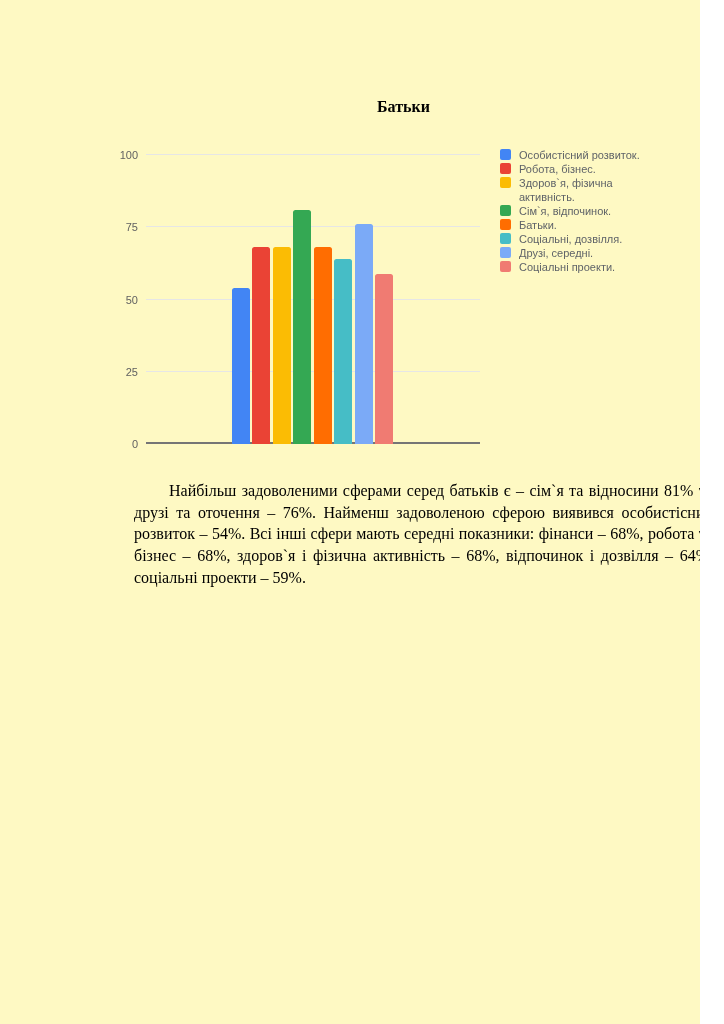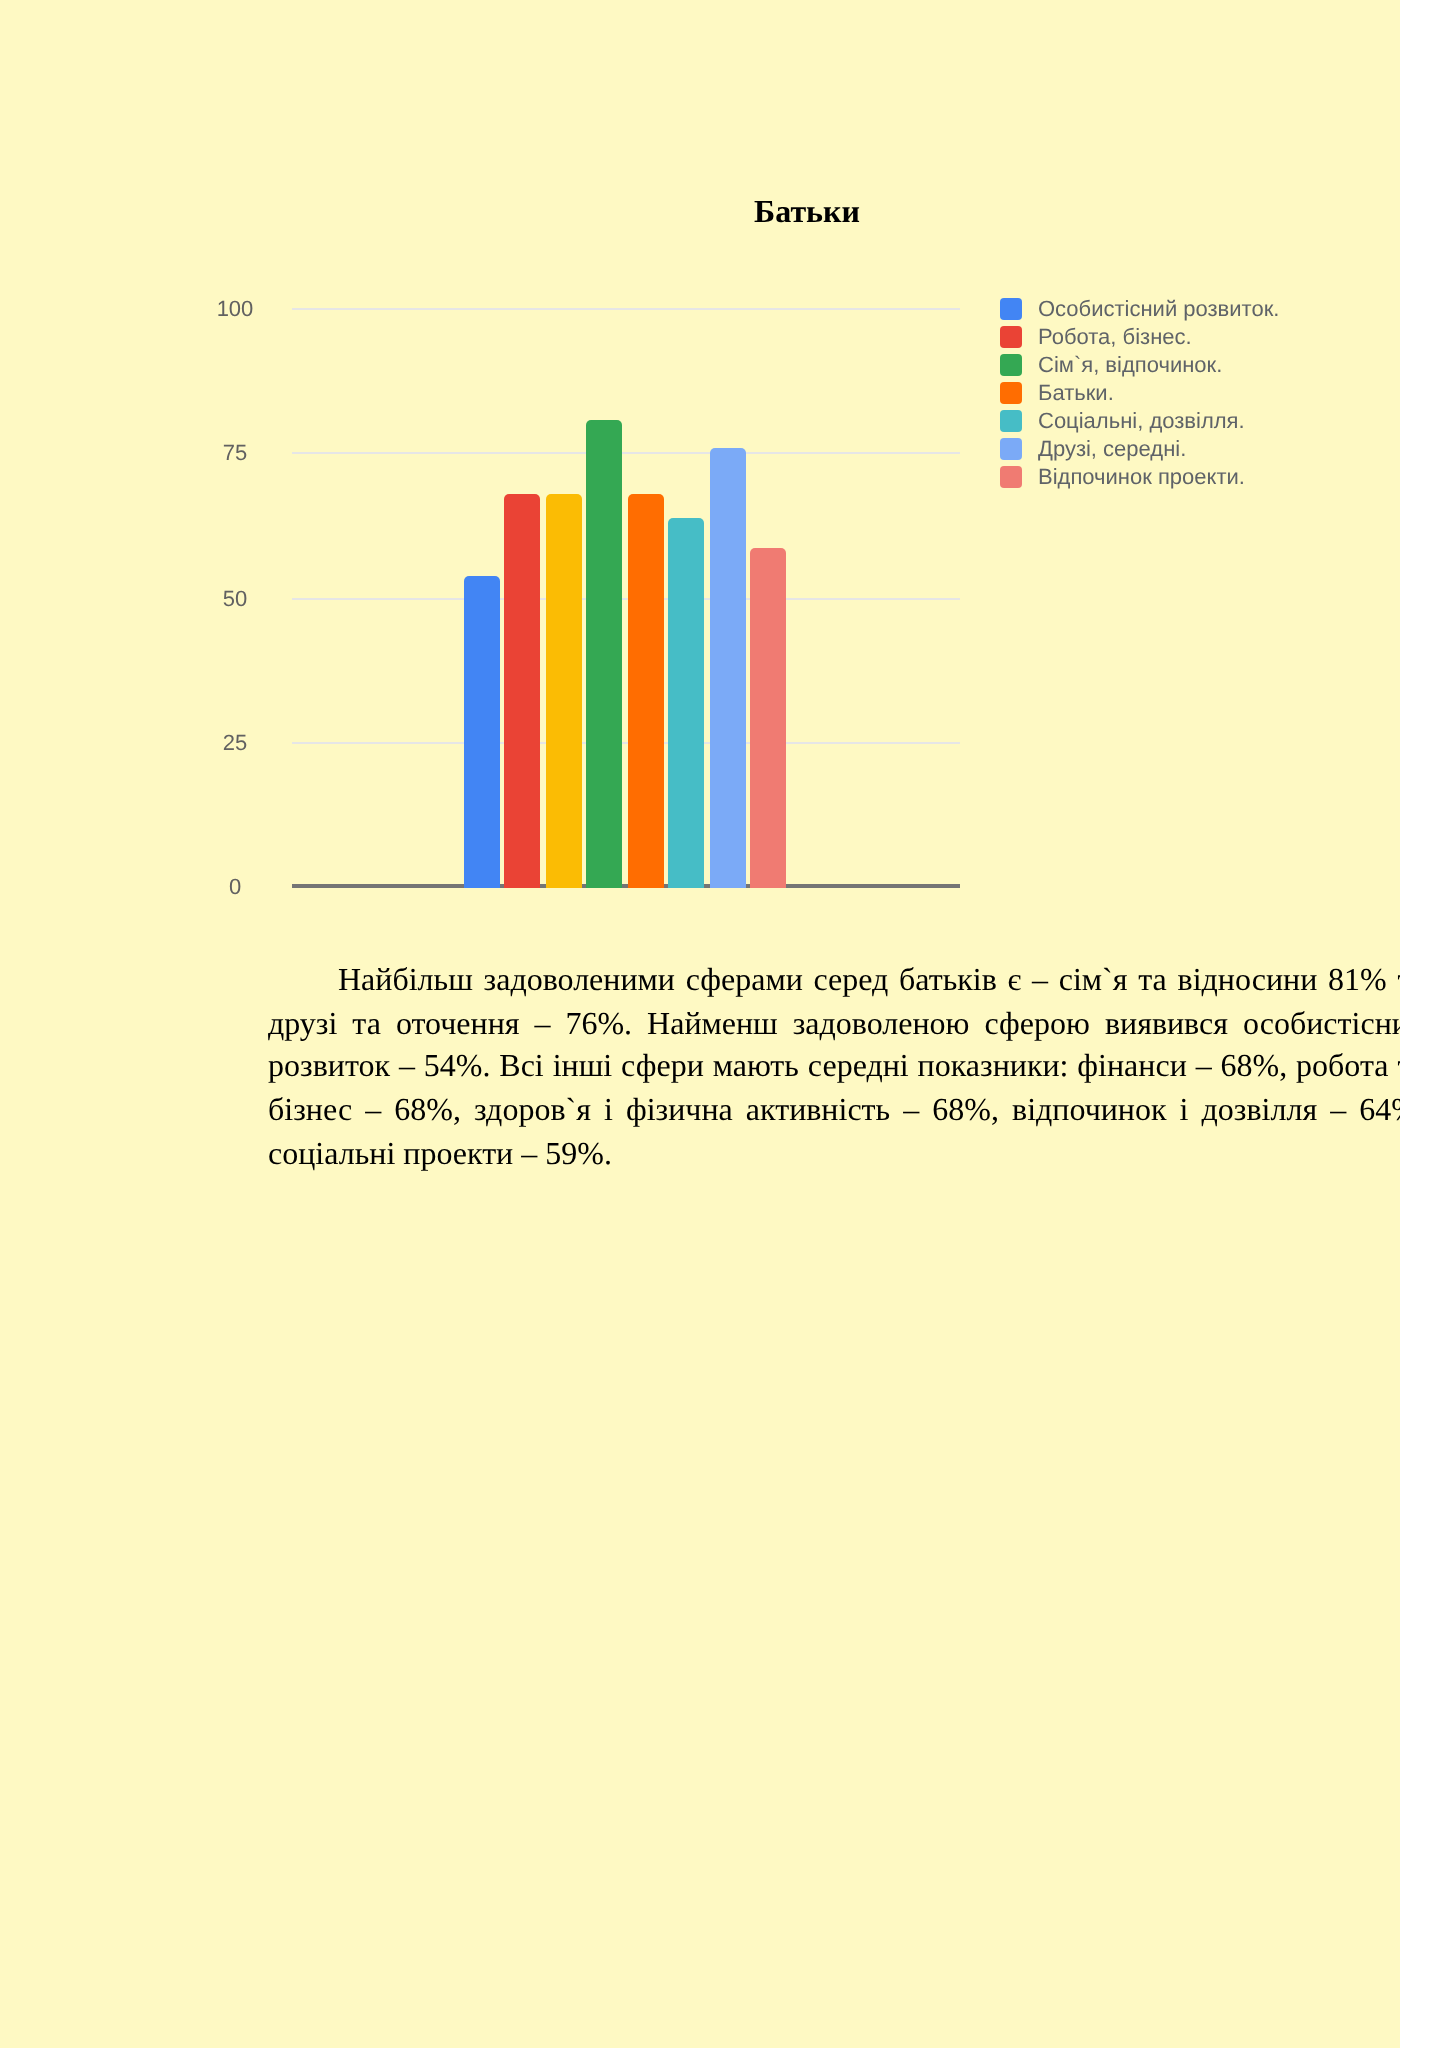--- a/index.html
+++ b/index.html
@@ -11,21 +11,21 @@
   .doc-title {
     position:absolute; left:97px; top:98px; width:613px;
     text-align:center; font-weight:bold; font-size:16px; color:#000;
   }
   .chart {
     position:absolute; left:97px; top:140px; width:613px; height:320px;
     font-family:"Liberation Sans", sans-serif;
   }
   .y-axis { position:absolute; left:0; top:0; width:41px; height:320px; }
   .ylab {
-    position:absolute; right:0; width:41px; text-align:center;
+    position:absolute; right:0; width:41px; text-align:right;
     font-size:11px; line-height:14px; color:#616161;
   }
   .plot { position:absolute; left:49px; top:15px; width:334px; height:289px; }
   .gridline { position:absolute; left:0; right:0; height:1px; background:#e6e6e6; }
   .baseline { height:2px; background:#757575; }
   .bar { position:absolute; bottom:0; width:18px; border-radius:2.5px 2.5px 0 0; }
   .legend {
     position:absolute; left:403px; top:8px; width:160px;
     display:flex; flex-direction:column; gap:0;
   }
@@ -74,37 +74,41 @@
     <div class="legend">
         <div class="legend-item">
           <span class="swatch" style="background: rgb(66, 133, 244);"></span>
           <span class="legend-label">Особистісний розвиток.</span>
         </div>
         <div class="legend-item">
           <span class="swatch" style="background: rgb(234, 67, 53);"></span>
           <span class="legend-label">Робота, бізнес.</span>
         </div>
         <div class="legend-item">
+          <span class="swatch" style="background: rgb(251, 188, 4);"></span>
+          <span class="legend-label">Здоров`я, фізична активність.</span>
+        </div>
+        <div class="legend-item">
           <span class="swatch" style="background: rgb(52, 168, 83);"></span>
           <span class="legend-label">Сім`я, відпочинок.</span>
         </div>
         <div class="legend-item">
           <span class="swatch" style="background: rgb(255, 109, 1);"></span>
           <span class="legend-label">Батьки.</span>
         </div>
         <div class="legend-item">
           <span class="swatch" style="background: rgb(70, 189, 198);"></span>
           <span class="legend-label">Соціальні, дозвілля.</span>
         </div>
         <div class="legend-item">
           <span class="swatch" style="background: rgb(123, 170, 247);"></span>
           <span class="legend-label">Друзі, середні.</span>
         </div>
         <div class="legend-item">
           <span class="swatch" style="background: rgb(240, 123, 114);"></span>
-          <span class="legend-label">Відпочинок проекти.</span>
+          <span class="legend-label">Соціальні проекти.</span>
         </div>
       </div>
   </div>
 
   <p class="paragraph">Найбільш задоволеними сферами серед батьків є – сім`я та відносини 81% та друзі та оточення – 76%. Найменш задоволеною сферою виявився особистісний розвиток – 54%. Всі інші сфери мають середні показники: фінанси – 68%, робота та бізнес – 68%, здоров`я і фізична активність – 68%, відпочинок і дозвілля – 64%, соціальні проекти – 59%.</p>
 
 </div>
 
 </body></html>

